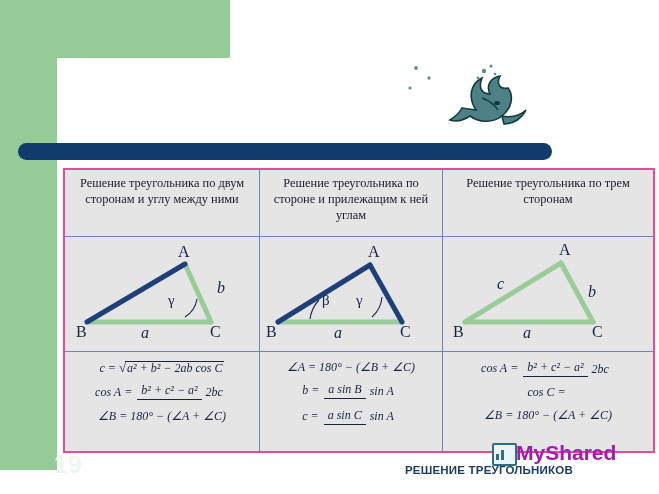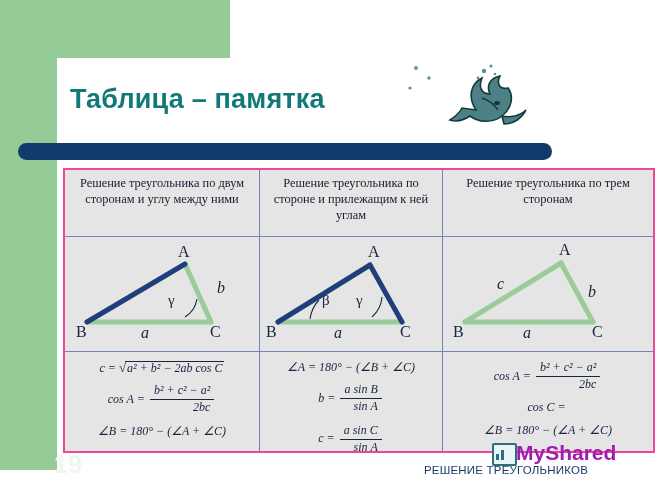--- a/index.html
+++ b/index.html
@@ -75,39 +75,39 @@
   
   .forms{
     padding:6px 4px 0 4px;text-align:center;
     font-family:"Liberation Serif", serif;color:#17233f;
   }
   .fline{display:flex;justify-content:center;align-items:center;
          font-size:12px;font-style:italic;margin:0;line-height:1.1;}
   .fline.r1{margin-top:3px;}
   .fline.r2{margin-top:9px;}
   .fline.r3{margin-top:10px;}
-  .frac{display:inline-flex;flex-direction:column;align-items:flex-end;
+  .frac{display:inline-flex;flex-direction:row;align-items:center;
         vertical-align:middle;margin:0 2px;}
   .num{border-bottom:1px solid #17233f;padding:0 4px 1px 4px;line-height:1.15;}
   .den{padding:1px 4px 0 4px;line-height:1.15;}
   .sq{display:inline-flex;align-items:stretch;}
   .sq .rad{font-size:13px;margin-right:-1px;}
   .sq .body{border-top:1px solid #17233f;padding:0 2px;}
   .up{font-style:normal;}
 
   
   .pagenum{
     position:absolute;left:12px;top:450px;
     font-family:"Liberation Sans", sans-serif;
     font-size:25px;font-weight:bold;color:#eef6ee;margin-left:42px;
   }
   .footer-txt{
-    position:absolute;left:424px;top:464px;
-    font-family:"Liberation Sans", sans-serif;
-    font-size:11.5px;font-weight:normal;color:#1b3c66;
+    position:absolute;left:405px;top:464px;
+    font-family:"Liberation Sans", sans-serif;
+    font-size:11.5px;font-weight:bold;color:#1b3c66;
     letter-spacing:.2px;white-space:nowrap;
   }
   .wm-icon{
     position:absolute;left:492px;top:443px;width:21px;height:19px;
     border:2px solid #2e6e7e;border-radius:2px;background:#eaf3f5;
   }
   .wm-icon:before{
     content:"";position:absolute;left:2px;top:9px;width:3px;height:6px;background:#2e6e7e;
   }
   .wm-icon:after{
@@ -119,21 +119,20 @@
 </style>
 </head>
 <body>
 
 <div class="slide">
 
   <div class="green-top"></div>
   <div class="green-panel"></div>
   <div class="white-card"></div>
 
-  <div class="title">Таблица – памятка</div>
 
   <div class="dolphin-wrap">
     <svg width="140" height="82" viewBox="0 0 140 82">
       <g stroke="#123a3c" stroke-width="1.6" fill="#4e8185">
         <path d="M78 52 C70 40, 72 26, 84 20 C80 30, 84 36, 92 36 C88 28, 92 20, 102 18
                  C98 26, 102 32, 110 30 C116 38, 114 50, 104 58 C94 66, 80 64, 72 58
                  C66 62, 58 64, 52 62 C58 58, 62 54, 64 50 Z"></path>
         <path d="M104 58 C112 60, 122 58, 128 52 C124 60, 116 66, 106 66 Z"></path>
       </g>
       <path d="M84 40 C90 42, 96 46, 100 52" stroke="#123a3c" stroke-width="1.4" fill="none"></path>

